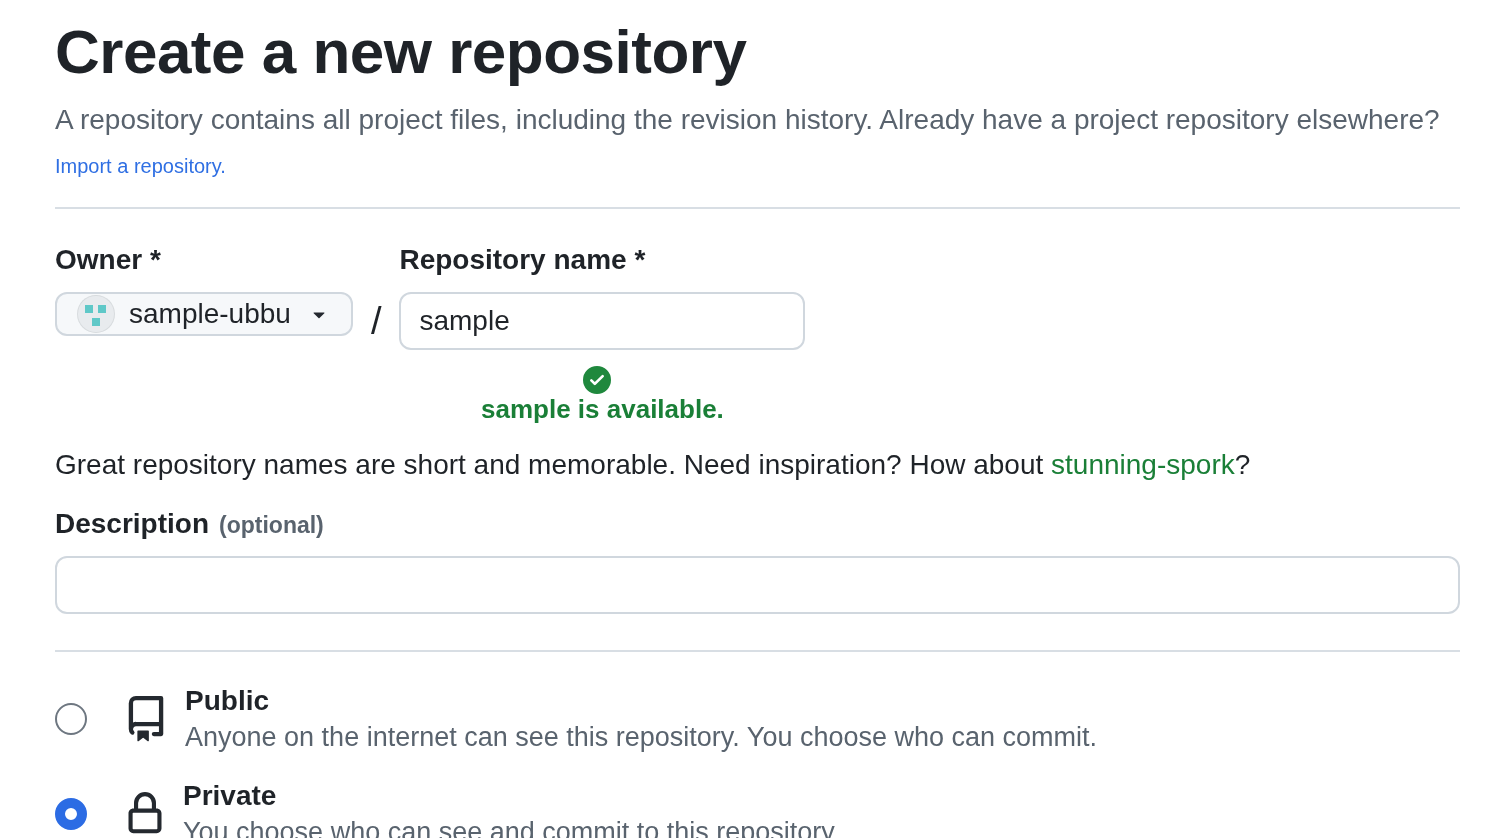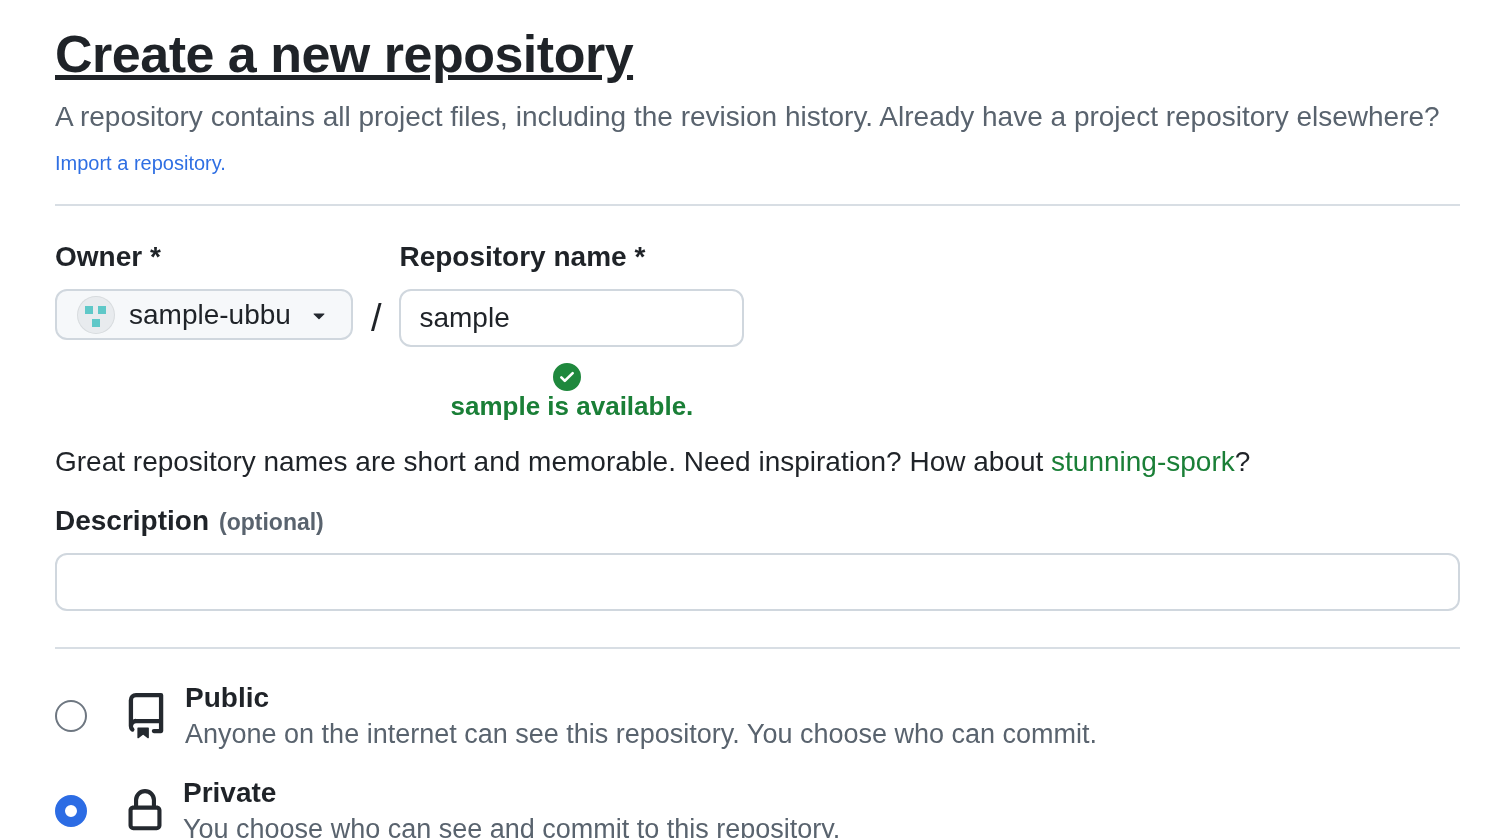--- a/index.html
+++ b/index.html
@@ -7,24 +7,23 @@
   body {
     width: 1496px; height: 838px;
     background: #ffffff;
     font-family: "Liberation Sans", sans-serif;
     color: var(--fg, #1f2328);
     overflow: hidden;
   }
   .page { padding: 12px 36px 0 55px; }
 
   .page-title {
-    font-size: 52px; font-weight: bold;
-    margin: 12px 0 10px 0; letter-spacing: -0.5px;
+    font-size: 62px; font-weight: bold;
+    margin: 4px 0 10px 0; letter-spacing: -0.5px;
     color: var(--fg, #1f2328);
-    text-decoration: underline;
   }
   .subtitle {
     font-size: 28px; line-height: 46px;
     color: var(--muted, #59636e);
     white-space: nowrap;
   }
   .import-link {
     display: inline-block; font-size: 20px; line-height: 46px;
     color: var(--accent, #2f6fe3); text-decoration: none; cursor: pointer;
   }
@@ -34,21 +33,21 @@
     margin: 18px 0 0 0;
   }
 
   .name-row { display: flex; align-items: flex-start; margin-top: 34px; }
   .field-label {
     display: block; font-size: 28px; font-weight: bold;
     line-height: 33px; margin-bottom: 16px; color: var(--fg, #1f2328);
   }
   .owner-btn {
     display: flex; align-items: center;
-    height: 51px; padding: 0 20px;
+    height: 44px; padding: 0 20px;
     background: var(--button-bg, #f6f8fa);
     border: 2px solid var(--border, #d0d7de);
     border-radius: 12px;
     font-family: inherit; font-size: 28px; color: var(--fg, #1f2328);
     cursor: pointer;
   }
   .avatar {
     width: 38px; height: 38px; border-radius: 50%;
     background: var(--avatar-bg, #e8ebee);
     position: relative; flex: none;
@@ -61,21 +60,21 @@
   .avatar .sq3 { left: 15px; top: 23px; }
   .caret { margin-left: 16px; display: flex; color: var(--icon, #24292f); }
 
   .slash { font-size: 38px; color: var(--fg, #1f2328); margin: 49px 18px 0 18px; line-height: 58px; }
 
   .text-input {
     height: 58px; border: 2px solid var(--border, #d0d7de); border-radius: 12px;
     font-family: inherit; font-size: 28px; color: var(--fg, #1f2328);
     padding: 0 18px; background: #ffffff; outline: none;
   }
-  .repo-input { width: 345px; }
+  .repo-input { width: 406px; }
 
   .availability {
     display: flex; align-items: center; margin-top: 16px;
     font-size: 26px; font-weight: bold; color: var(--success, #1a7f37); flex-direction: column;
   }
   .check-icon { display: flex; margin-right: 10px; color: var(--success-icon, #1f883d); }
 
   .suggestion { font-size: 28px; margin-top: 24px; color: var(--fg, #1f2328); }
   .suggestion-name {
     color: var(--success, #1a7f37); font-weight: normal;

